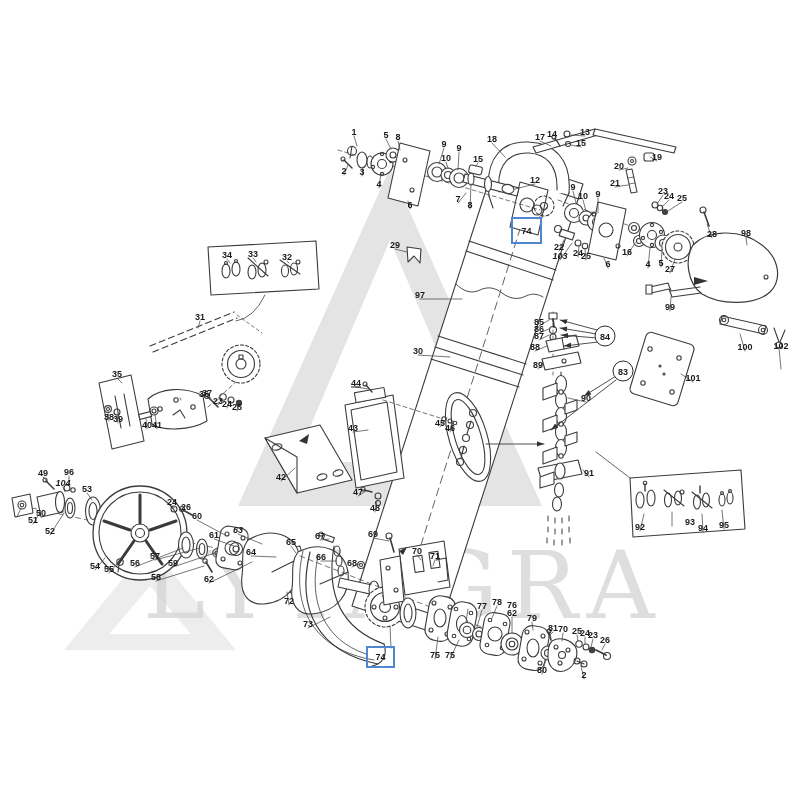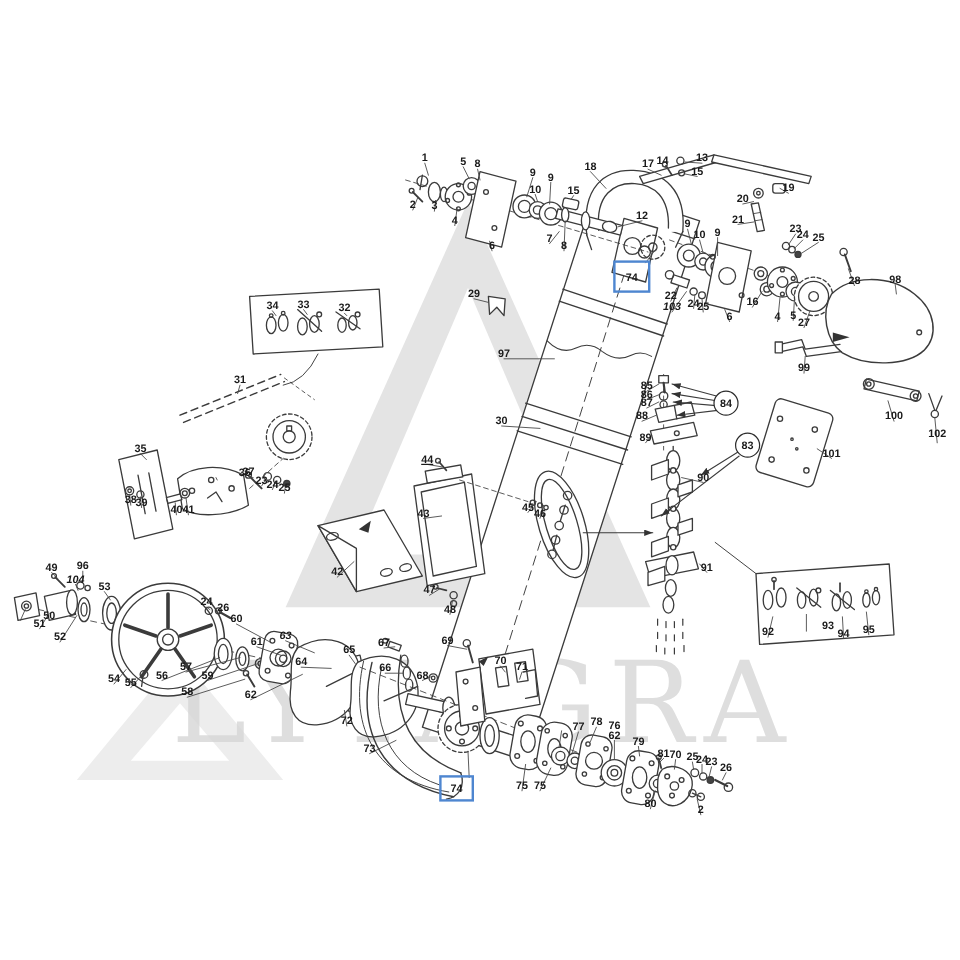--- a/index.html
+++ b/index.html
@@ -650,21 +650,21 @@
       <span class="lbl" style="left: 578px; top: 253px;">24</span>
       <span class="lbl" style="left: 586px; top: 256px;">25</span>
       <span class="lbl" style="left: 608px; top: 264px;">6</span>
       <span class="lbl" style="left: 648px; top: 264px;">4</span>
       <span class="lbl" style="left: 661px; top: 263px;">5</span>
       <span class="lbl" style="left: 670px; top: 269px;">27</span>
       <span class="lbl" style="left: 712px; top: 234px;">28</span>
       <span class="lbl" style="left: 746px; top: 233px;">98</span>
       <span class="lbl" style="left: 670px; top: 307px;">99</span>
       <span class="lbl" style="left: 745px; top: 347px;">100</span>
-      <span class="lbl" style="left: 781px; top: 362px;">102</span>
+      <span class="lbl" style="left: 781px; top: 346px;">102</span>
       <span class="lbl" style="left: 693px; top: 378px;">101</span>
       <span class="lbl" style="left: 395px; top: 245px;">29</span>
       <span class="lbl" style="left: 420px; top: 295px;">97</span>
       <span class="lbl" style="left: 418px; top: 351px;">30</span>
       <span class="lbl" style="left: 227px; top: 255px;">34</span>
       <span class="lbl" style="left: 253px; top: 254px;">33</span>
       <span class="lbl" style="left: 287px; top: 257px;">32</span>
       <span class="lbl" style="left: 200px; top: 317px;">31</span>
       <span class="lbl" style="left: 117px; top: 374px;">35</span>
       <span class="lbl" style="left: 180px; top: 394px; margin-left: 24px;">36</span>

